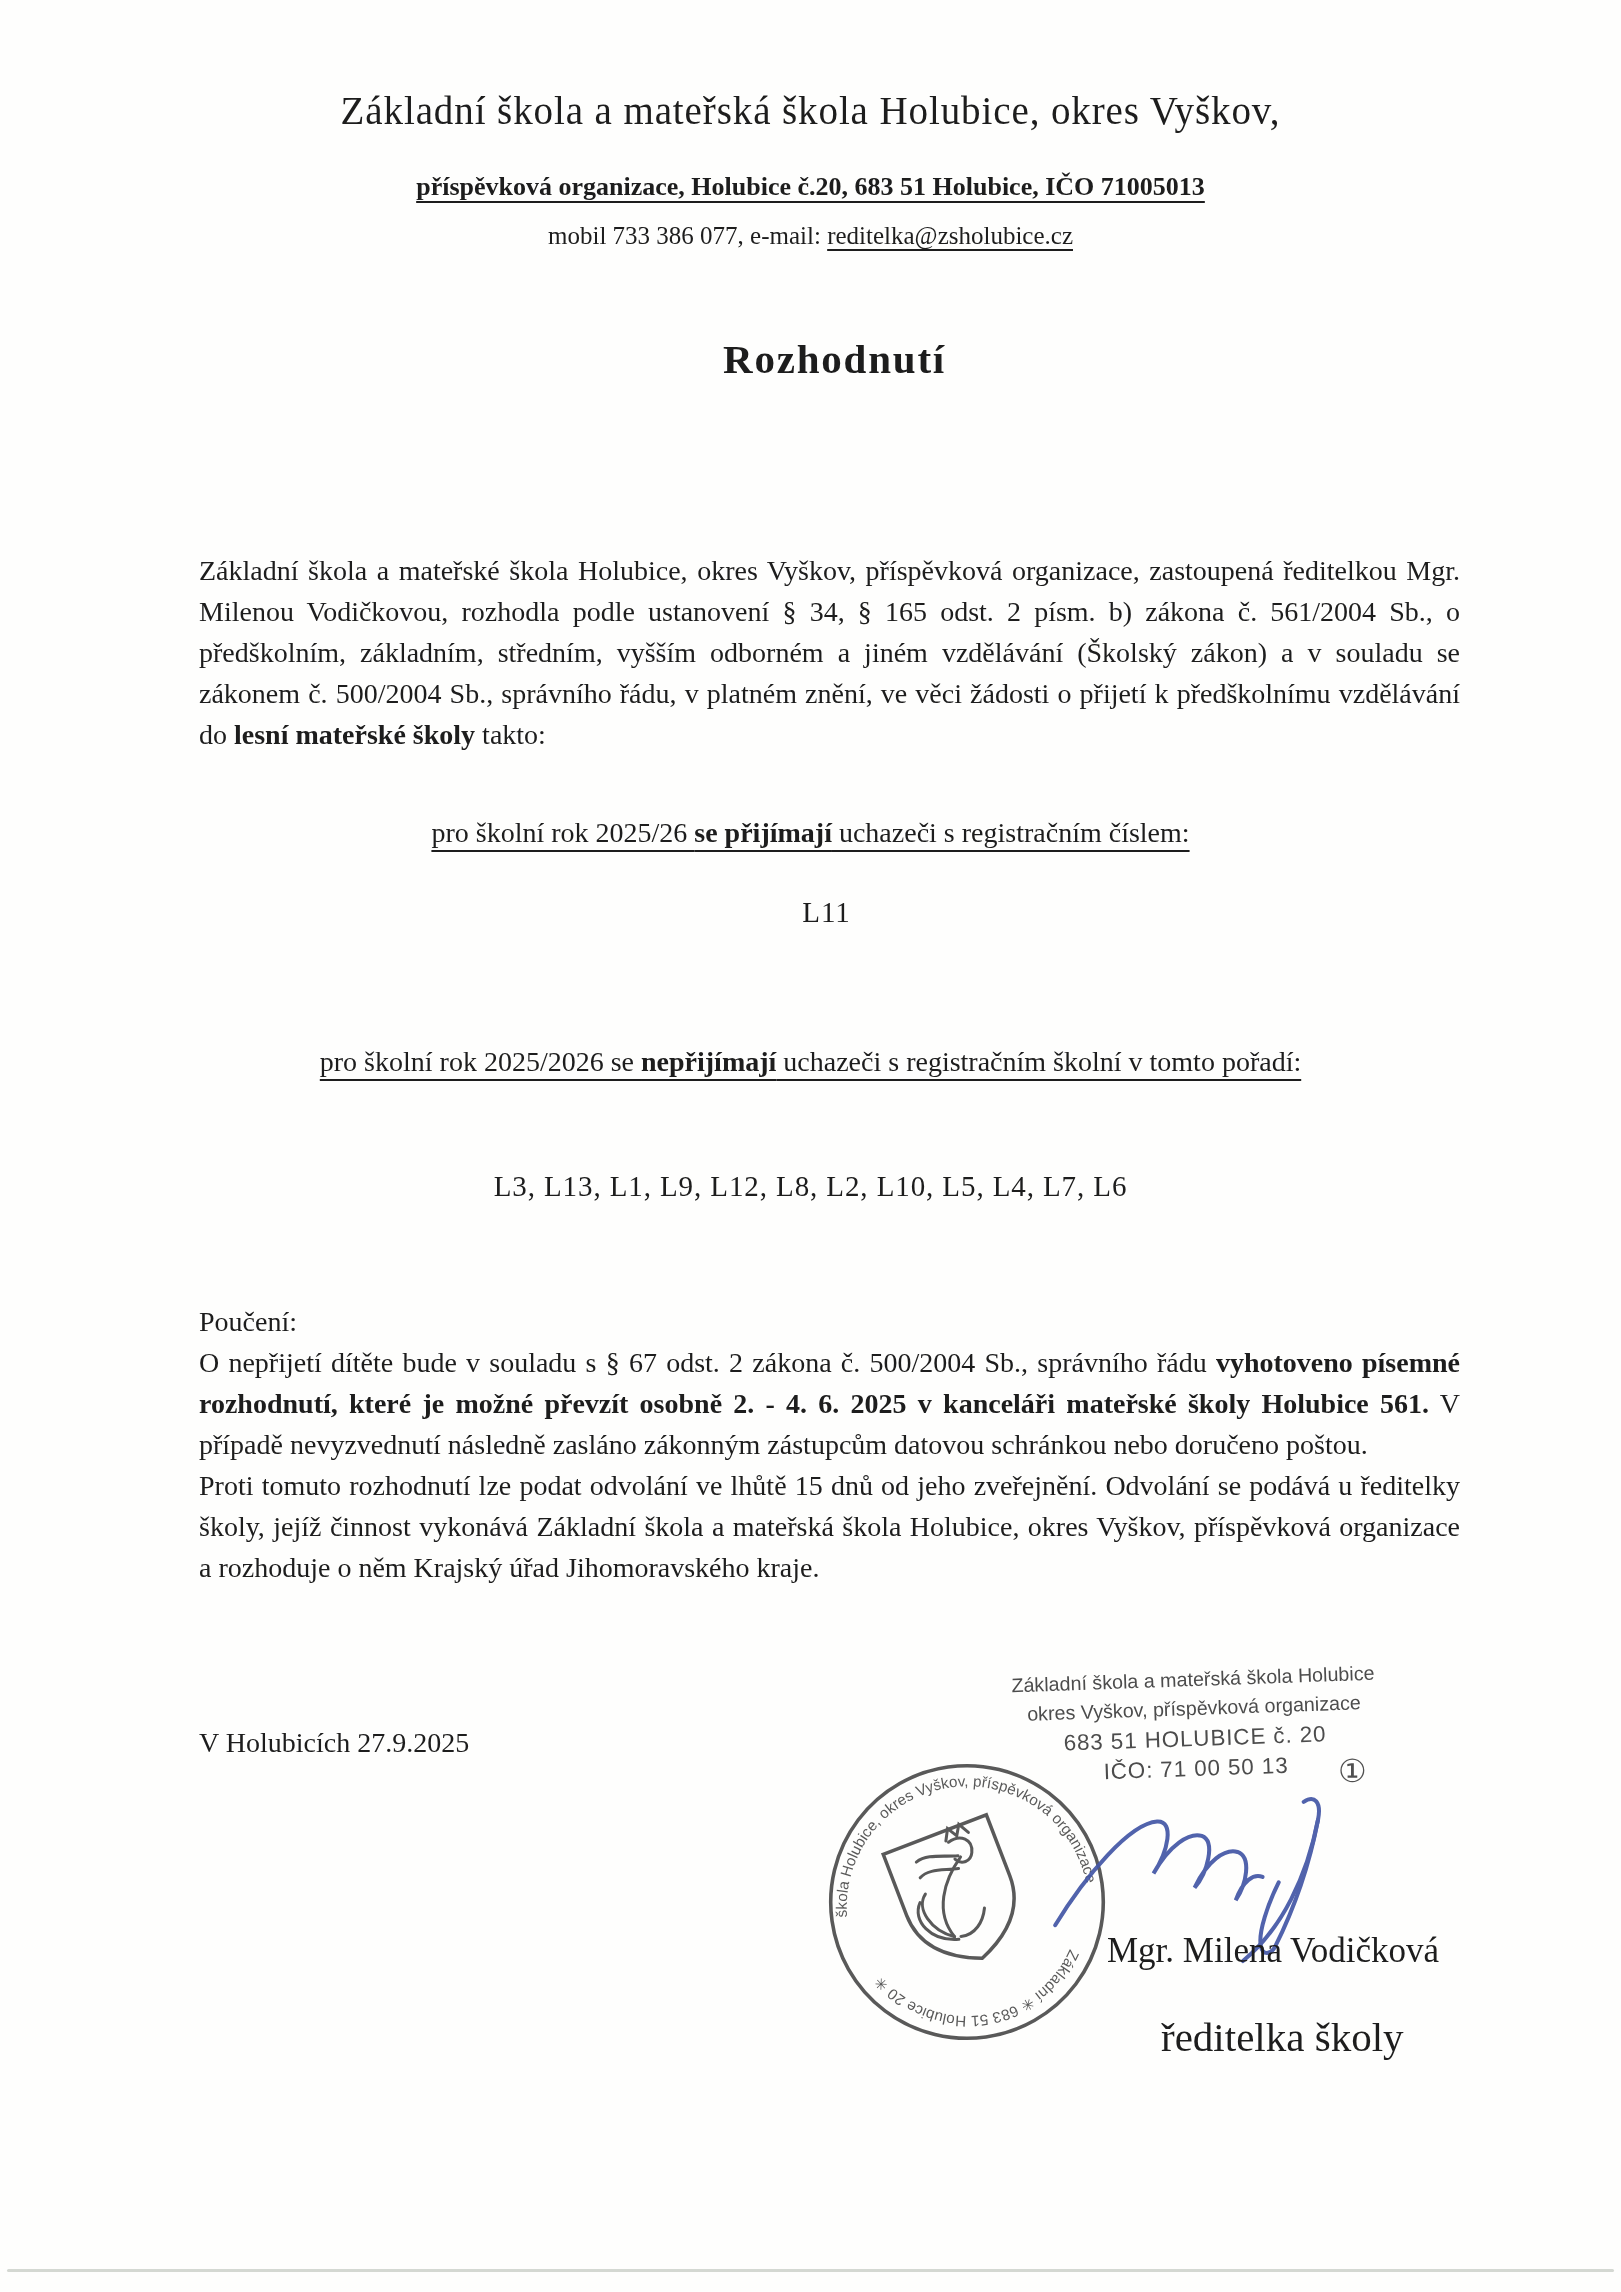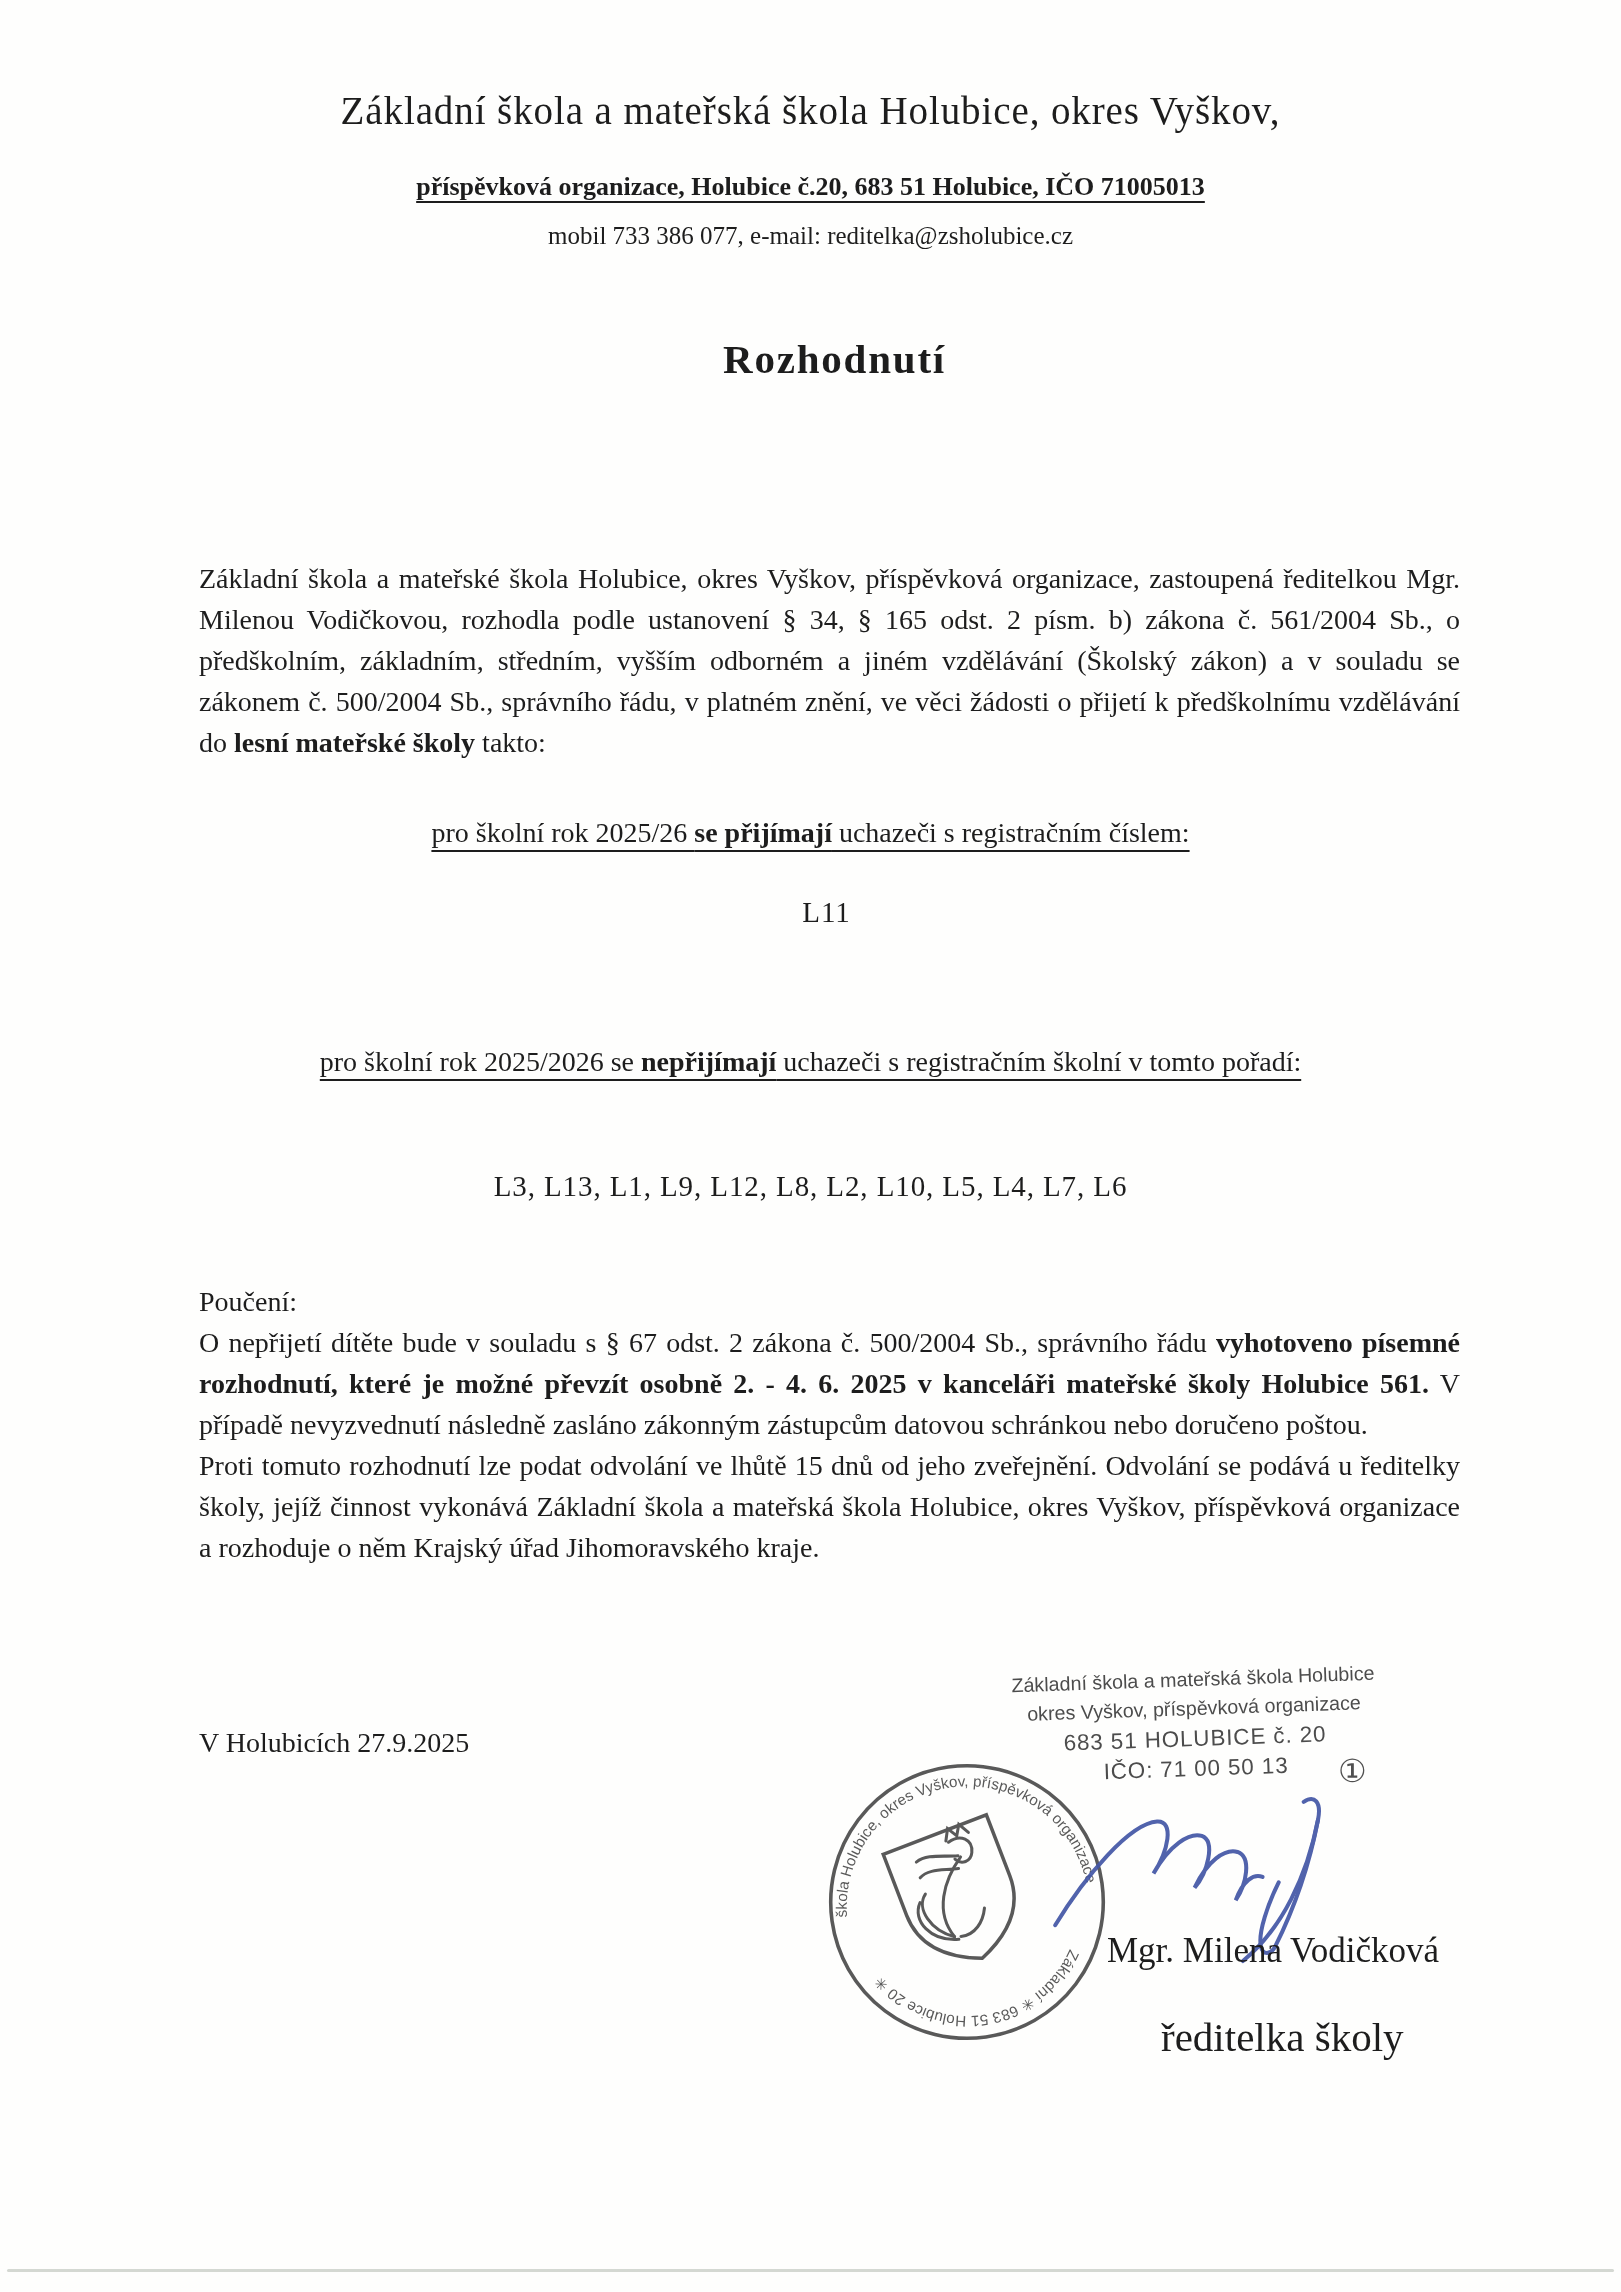--- a/index.html
+++ b/index.html
@@ -6,26 +6,26 @@
   .page {
     position:relative; width:1621px; height:2293px; margin:0 auto;
     background:#fefefdff; background-color:#fefefd;
     font-family:"Liberation Serif", serif; color:#1d1d1d; overflow:hidden;
   }
   .center { position:absolute; left:0; width:100%; text-align:center; }
   .h1 { top:88px;  font-size:39px; letter-spacing:0.9px; }
   .h2 { top:172px; font-size:26px; font-weight:bold; }
   .h2 .u { text-decoration:underline; text-underline-offset:6.3px; }
   .h3 { top:222px; font-size:25px; }
-  .email { text-underline-offset:4.5px; }
+  .email { text-decoration:underline; text-underline-offset:4.5px; }
   .title { top:335px; font-size:41px; font-weight:bold; letter-spacing:1.8px;margin-left:24px; }
 
   .body {
     position:absolute; left:199px; width:1261px;
-    font-size:28px; line-height:41px; text-align:justify; text-justify:inter-word;
+    font-size:28px; line-height:41px; text-align:justify; text-justify:inter-word;margin-top:20px;
   }
   .body p { margin:0; }
   .intro { top:530px; }
 
   .decision { font-size:28px; text-decoration:underline; text-underline-offset:8px; }
   .accepted-line { top:817px; }
   .regnum { font-size:29px; letter-spacing:0.9px; }
   .accepted-value { top:896px;padding-left:16px; }
   .rejected-line { top:1046px; }
   .rejected-value { top:1170px; }

